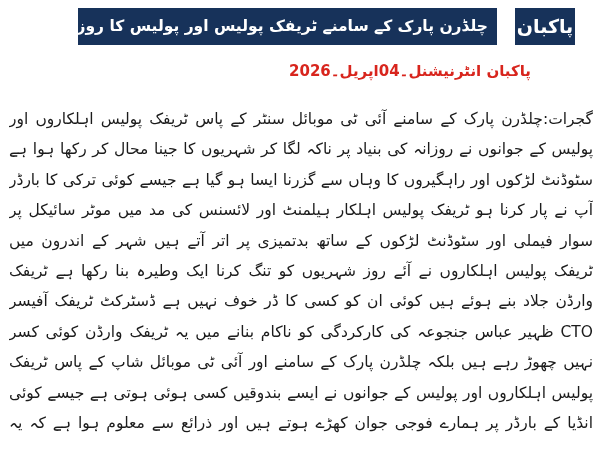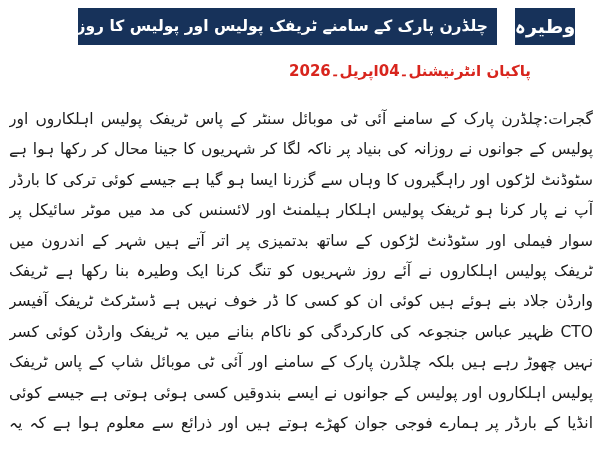--- a/index.html
+++ b/index.html
@@ -76,21 +76,21 @@
 </head>
 <body>
 
 <div class="page">
 
   <header>
     <div class="headline-bar">
       <span>چلڈرن پارک کے سامنے ٹریفک پولیس اور پولیس کا روزانہ ناکہ،شہریوں کا جینا محال</span>
     </div>
     <div class="logo-box">
-      <span>وطیرہ</span>
+      <span>پاکبان</span>
     </div>
   </header>
 
   <div class="dateline">پاکبان انٹرنیشنل۔04اپریل۔2026</div>
 
   <article class="body-text">گجرات:چلڈرن پارک کے سامنے آئی ٹی موبائل سنٹر کے پاس ٹریفک پولیس اہلکاروں اور پولیس کے جوانوں نے روزانہ کی بنیاد پر ناکہ لگا کر شہریوں کا جینا محال کر رکھا ہوا ہے سٹوڈنٹ لڑکوں اور راہگیروں کا وہاں سے گزرنا ایسا ہو گیا ہے جیسے کوئی ترکی کا بارڈر آپ نے پار کرنا ہو ٹریفک پولیس اہلکار ہیلمنٹ اور لائسنس کی مد میں موٹر سائیکل پر سوار فیملی اور سٹوڈنٹ لڑکوں کے ساتھ بدتمیزی پر اتر آتے ہیں شہر کے اندرون میں ٹریفک پولیس اہلکاروں نے آئے روز شہریوں کو تنگ کرنا ایک وطیرہ بنا رکھا ہے ٹریفک وارڈن جلاد بنے ہوئے ہیں کوئی ان کو کسی کا ڈر خوف نہیں ہے ڈسٹرکٹ ٹریفک آفیسر CTO ظہیر عباس جنجوعہ کی کارکردگی کو ناکام بنانے میں یہ ٹریفک وارڈن کوئی کسر نہیں چھوڑ رہے ہیں بلکہ چلڈرن پارک کے سامنے اور آئی ٹی موبائل شاپ کے پاس ٹریفک پولیس اہلکاروں اور پولیس کے جوانوں نے ایسے بندوقیں کسی ہوئی ہوتی ہے جیسے کوئی انڈیا کے بارڈر پر ہمارے فوجی جوان کھڑے ہوتے ہیں اور ذرائع سے معلوم ہوا ہے کہ یہ ٹریفک پولیس اہلکاروں اور پولیس کے جوانوں نے موٹر سائیکل سوار فیملیوں اور راہگیروں کے ساتھ بدتمیزی کرنا انہوں نے وطیرہ بنا رکھا ہے شہر کی عوام کی ڈی پی او گجرات رانا عمر فاروق صاحب سے اپیل ہے کہ ٹریفک وارڈن کو با قاعدہ ایک ٹریننگ ورکشاپ پر تربیت دی جائے کہ موٹر سائیکل پر سوار فیملی اور راہگیروں کے ساتھ اخلاق سے پیش آنا چاہیے اور یہ اپنی چور بازاری کو بند کیا جائے شہر کی عوام ایک ذمہ دار ڈسٹرکٹ آفیسر ڈی پی او رانا عمر فاروق صاحب سے امید کرتی ہے کہ جناب اعلیٰ ضرور ایکشن لے گئے شہر کی عوام نوٹس کی منتظر ہے۔</article>
 
 </div>
 
 </body></html>

